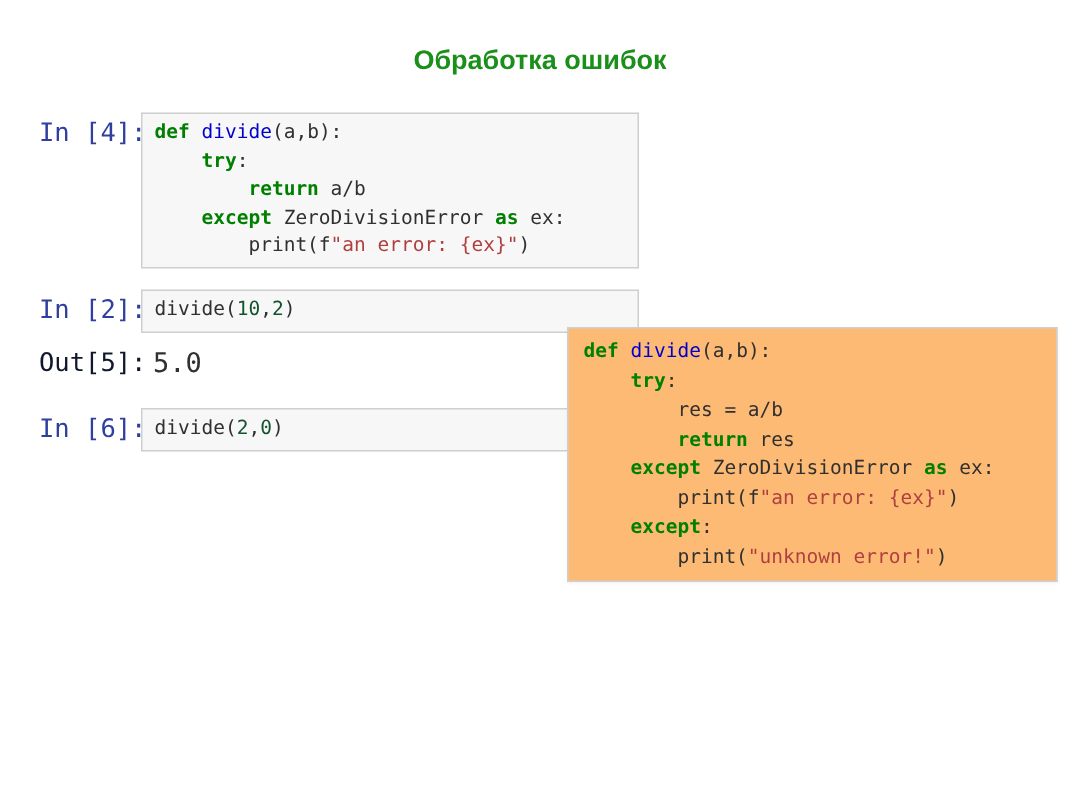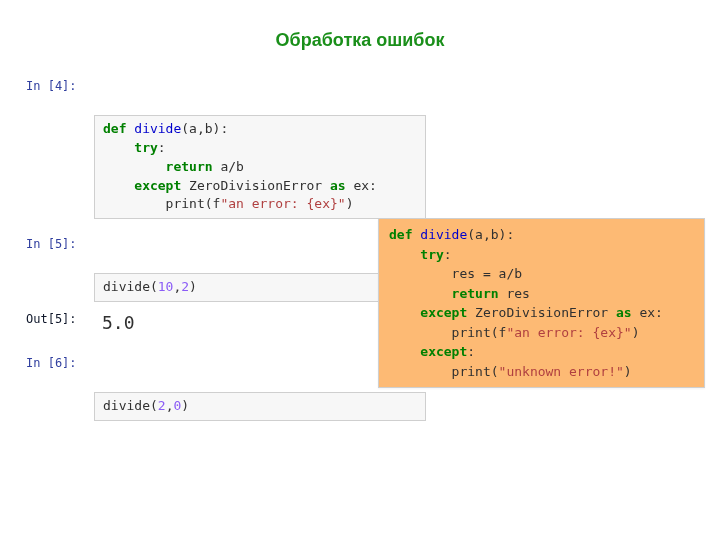--- a/index.html
+++ b/index.html
@@ -32,35 +32,35 @@
     width: 400px;
   }
   .nbrow {
     display: flex;
     align-items: flex-start;
     margin-bottom: 14px;
   }
   .prompt {
     width: 60px;
     flex: 0 0 60px;
+    text-align: right;
     padding-right: 8px;
     padding-top: 4px;
-    font-size: 12px;
+    font-size: 17px;
     color: #303f9f;
     white-space: nowrap;
   }
   .prompt.outp { color: #0f172a; }
   .codecell {
     flex: 1;
     border: 1px solid #cfcfcf;
     background: #f7f7f7;
     padding: 4px 8px 4px 8px;
     line-height: 1.45;
     white-space: pre;
-    margin-top: 40px;
   }
   .plainout {
     flex: 1;
     padding: 2px 8px;
     line-height: 1.45;
     white-space: pre;
     font-size: 18px;
   }
   .sidebox {
     position: absolute;
@@ -70,42 +70,42 @@
     border: 1px solid #cfcfcf;
     background: #fdba74;
     padding: 6px 10px 6px 10px;
     line-height: 1.5;
     white-space: pre;
     box-shadow: 0 1px 2px rgba(0,0,0,0.05);
   }
   
   .kw  { color: #008000; font-weight: bold; }   
   .def { color: #0000cc; }                       
-  .num { color: #8b5cf6; }                       
+  .num { color: #14532d; }                       
   .str { color: #b04040; }                       
   .txt { color: #303030; }                       
 </style>
 </head>
 <body>
 
 <div class="title">Обработка ошибок</div>
 
 <div class="notebook">
 
   <div class="nbrow">
     <div class="prompt">In [4]:</div>
     <div class="codecell"><span class="kw">def </span><span class="def">divide</span><span class="txt">(a,b):</span>
 <span class="kw">    try</span><span class="txt">:</span>
 <span class="kw">        return </span><span class="txt">a/b</span>
 <span class="kw">    except </span><span class="txt">ZeroDivisionError </span><span class="kw">as </span><span class="txt">ex:</span>
 <span class="txt">        print(f</span><span class="str">"an error: {ex}"</span><span class="txt">)</span></div>
   </div>
 
   <div class="nbrow">
-    <div class="prompt">In [5]:</div>
+    <div class="prompt">In [2]:</div>
     <div class="codecell"><span class="txt">divide(</span><span class="num">10</span><span class="txt">,</span><span class="num">2</span><span class="txt">)</span></div>
   </div>
 
   <div class="nbrow" style="margin-top:-8px;">
     <div class="prompt outp">Out[5]:</div>
     <div class="plainout">5.0</div>
   </div>
 
   <div class="nbrow">
     <div class="prompt">In [6]:</div>

